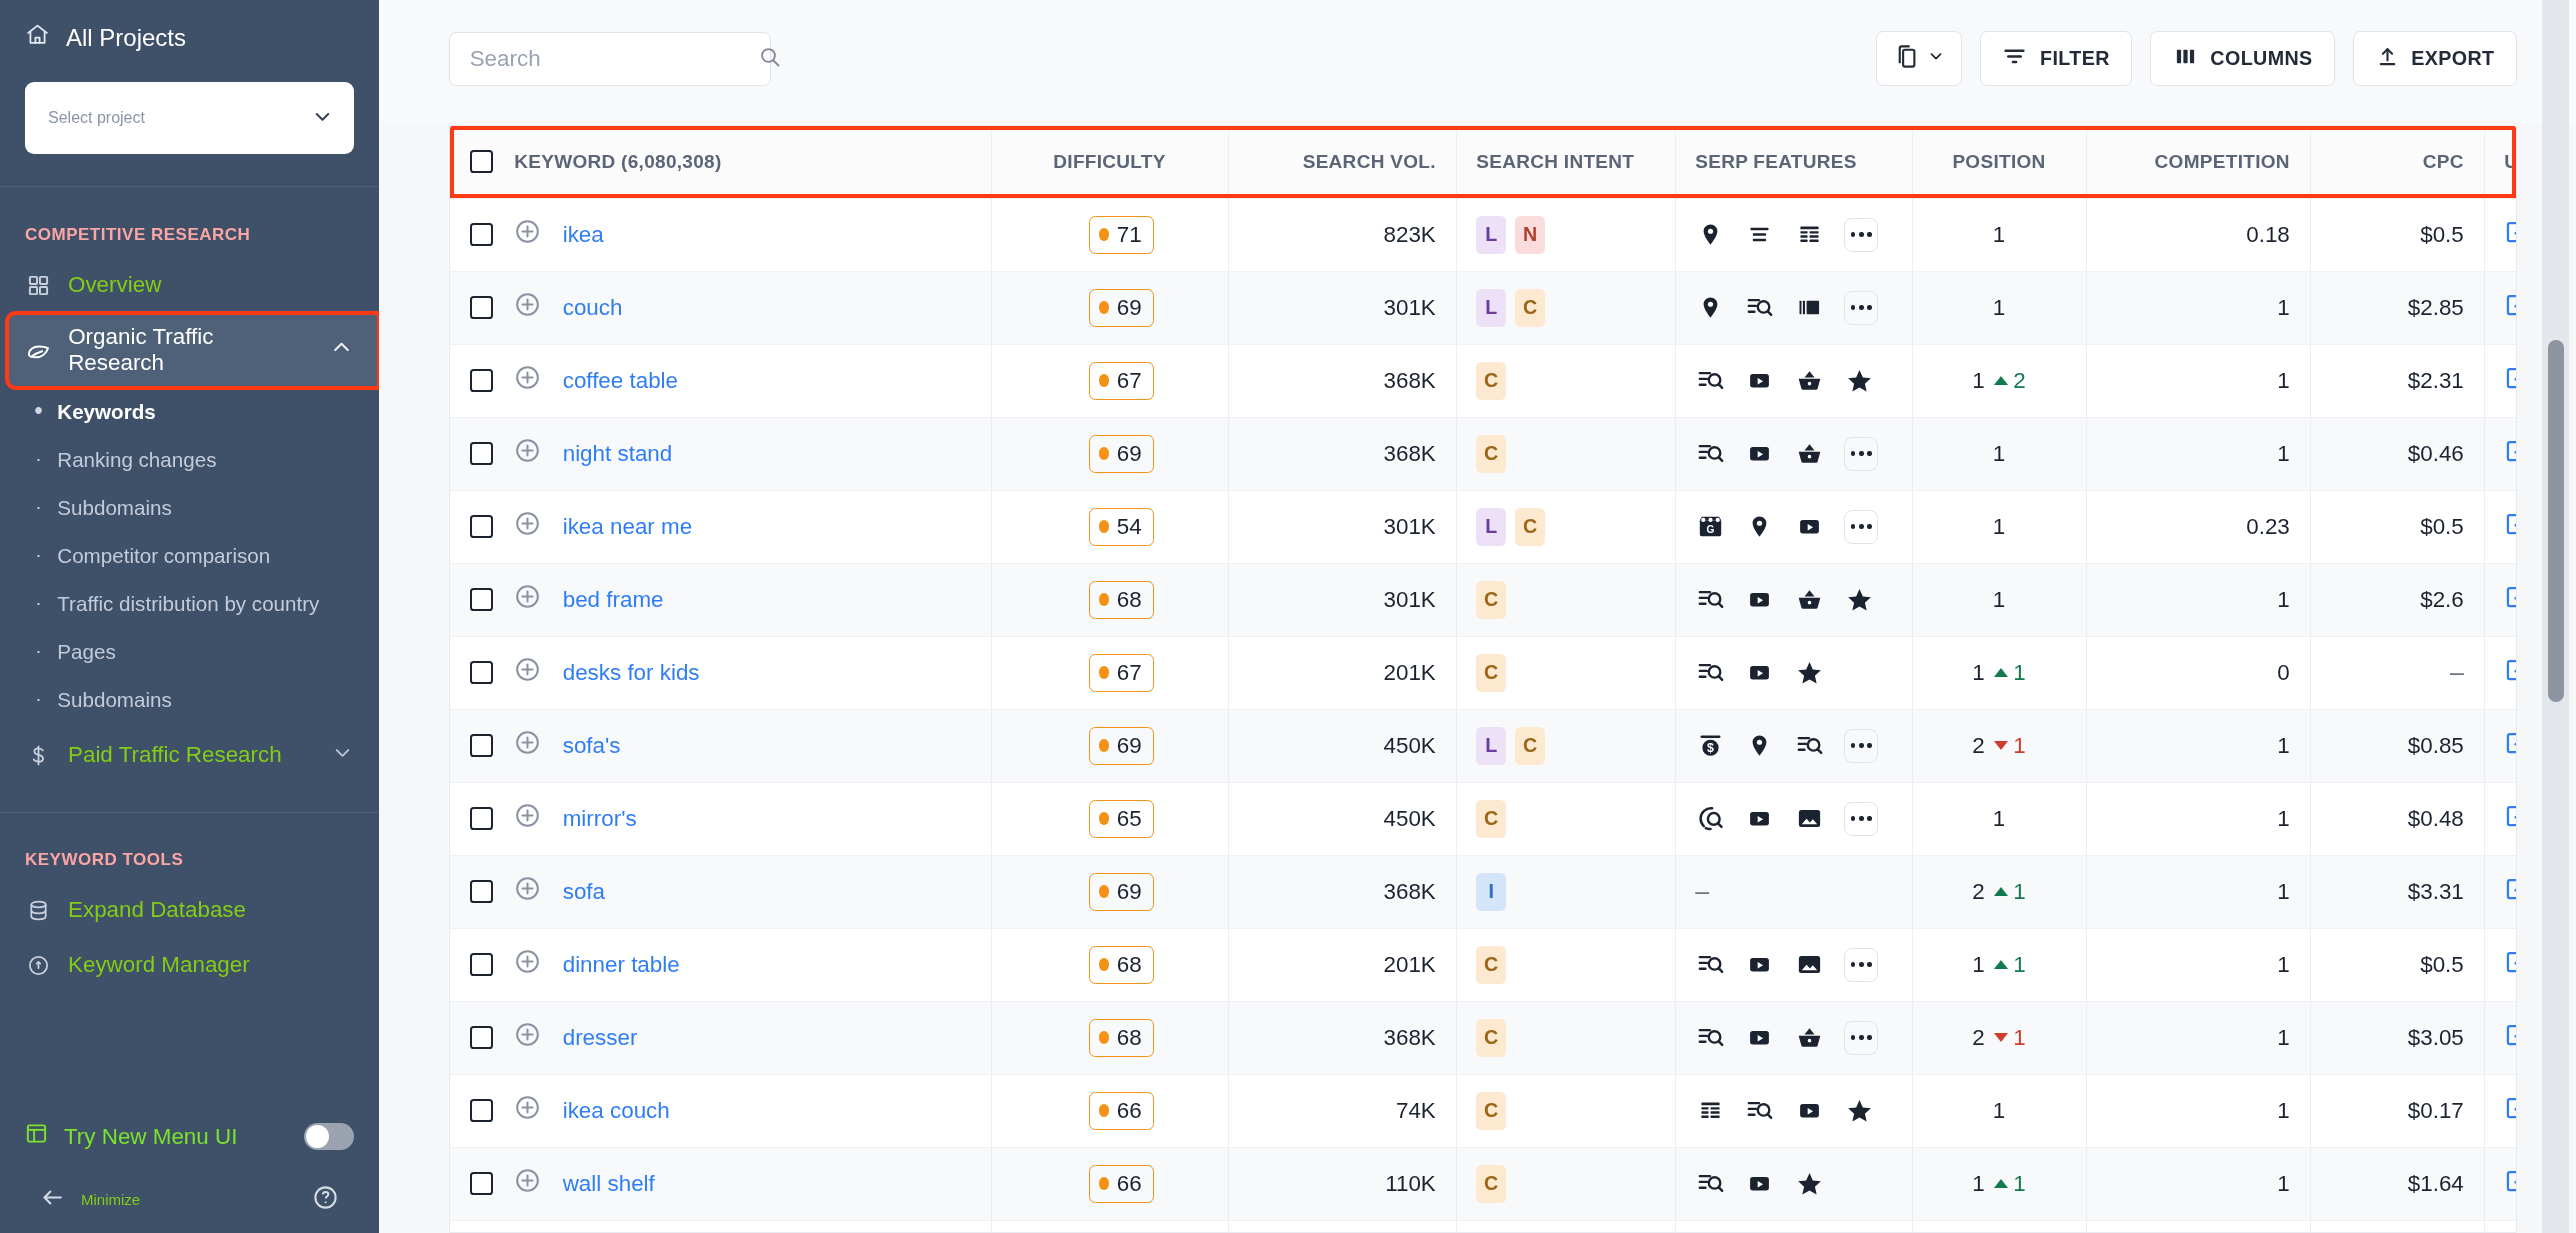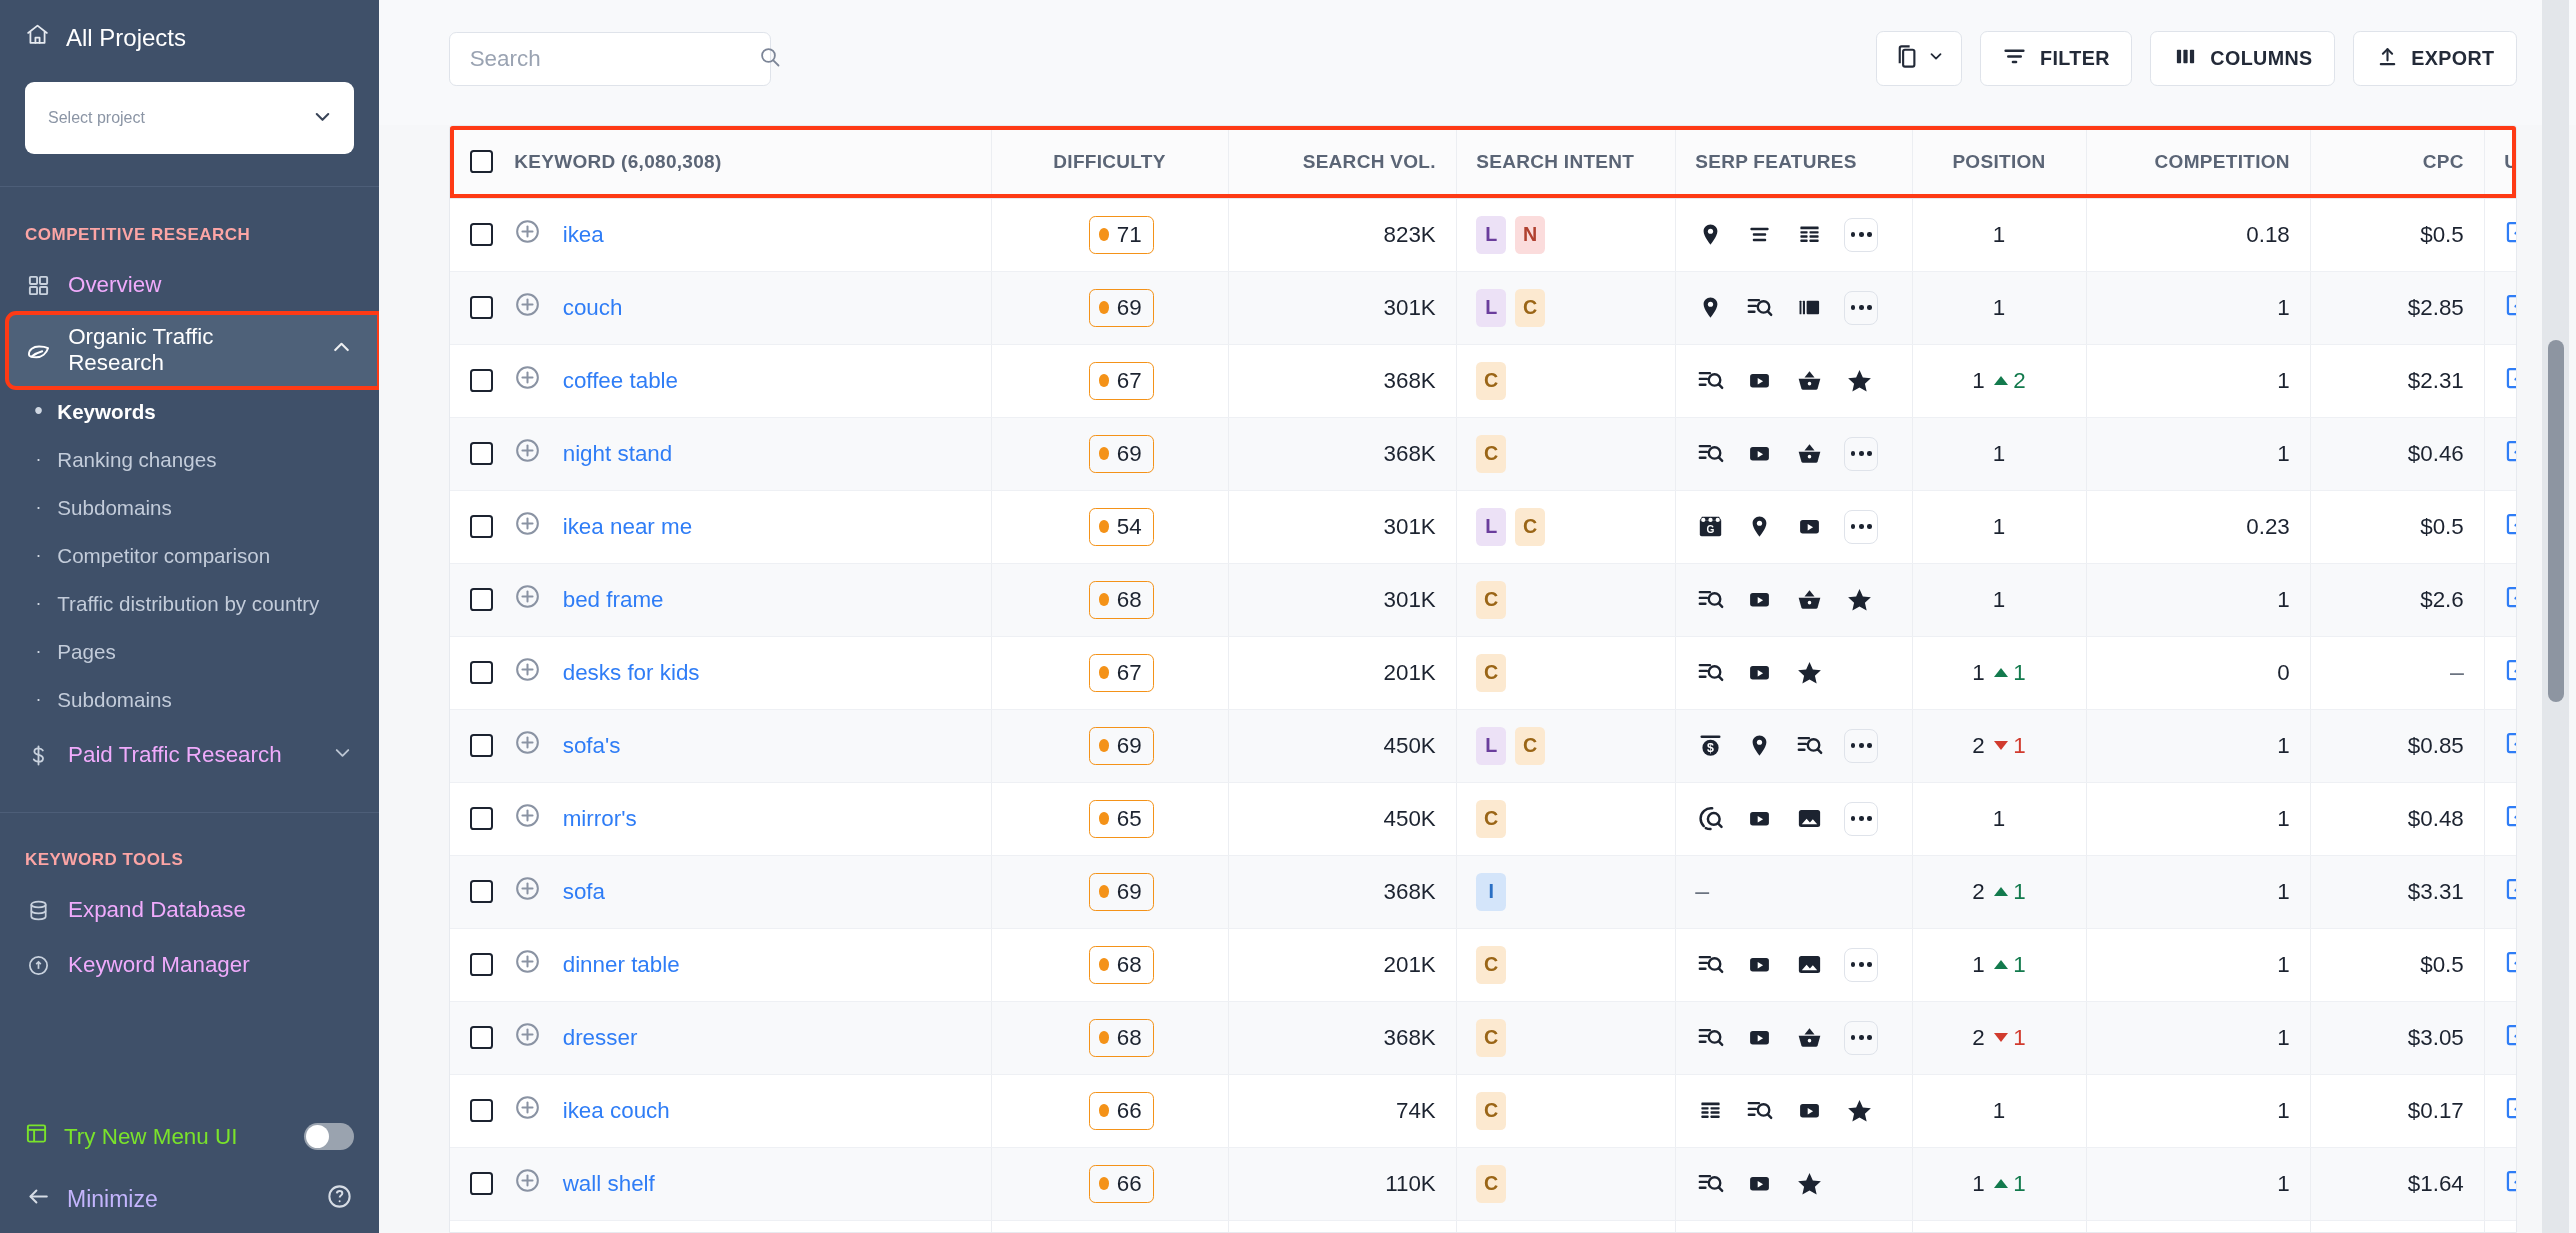--- a/index.html
+++ b/index.html
@@ -33,21 +33,21 @@
     color: #8b95a5; font-size: 16px; cursor: pointer;
   }
   .sb-divider { height: 0.9px; background: #4d5e78; margin: 32px 0 0 0; }
 
   .sb-section-title {
     color: #fca5a5; font-size: 17px; font-weight: 700; letter-spacing: 0.5px;
     padding: 38px 25px 12.5px 25px; text-transform: uppercase;
   }
   .sb-item {
     display: flex; align-items: center; gap: 16px;
-    padding: 0 25px; height: 55px; color: #f0abfc; font-size: 22.4px;
+    padding: 0 25px; height: 55px; color: #84cc16; font-size: 22.4px;
     cursor: pointer; position: relative;
   }
   .sb-item .sb-ico { width: 27px; display:flex; align-items:center; justify-content:center; flex:0 0 27px;}
   .sb-item.active-box {
     background: #4e6179; border-radius: 9px 0 0 9px; margin-left: 7.2px;
     padding-left: 18px; color: #ffffff; height: 75px;
     outline: 4.5px solid #fe3a15; outline-offset: -2.7px;
     width: calc(100% - 7.2px);
   }
   .sb-item.active-box .sb-label { font-size: 22.4px; line-height: 1.18; font-weight: 400; }
@@ -72,21 +72,21 @@
   .toggle {
     margin-left: auto; width: 50px; height: 27px; border-radius: 13.4px;
     background: #9aa3af; position: relative;
   }
   .toggle .knob {
     position: absolute; left: 1.8px; top: 1.8px; width: 23px; height: 23px;
     border-radius: 50%; background: #ffffff;
   }
   .sb-minimize {
     display: flex; align-items: center; gap: 16px;
-    padding: 0 26px; height: 68px; color: #c4b5fd; font-size: 23px; cursor: pointer;
+    padding: 0 40px; height: 68px; color: #84cc16; font-size: 15px; cursor: pointer;
   }
   .sb-help { margin-left: auto; }
 
   
   .main {
     flex: 1 1 auto; height: 1233px; background: #f6f7f9;
     position: relative; overflow: hidden;
   }
   .toolbar {
     display: flex; align-items: center; height: 125px;

